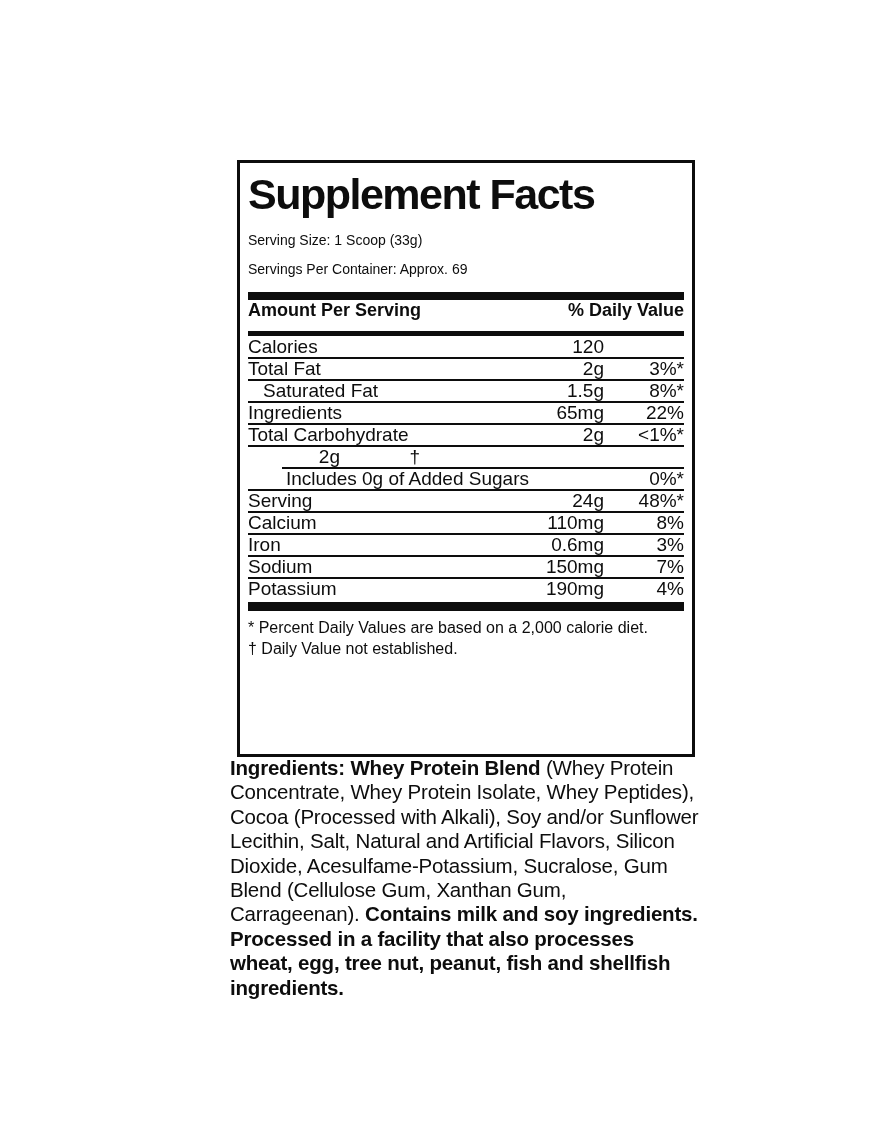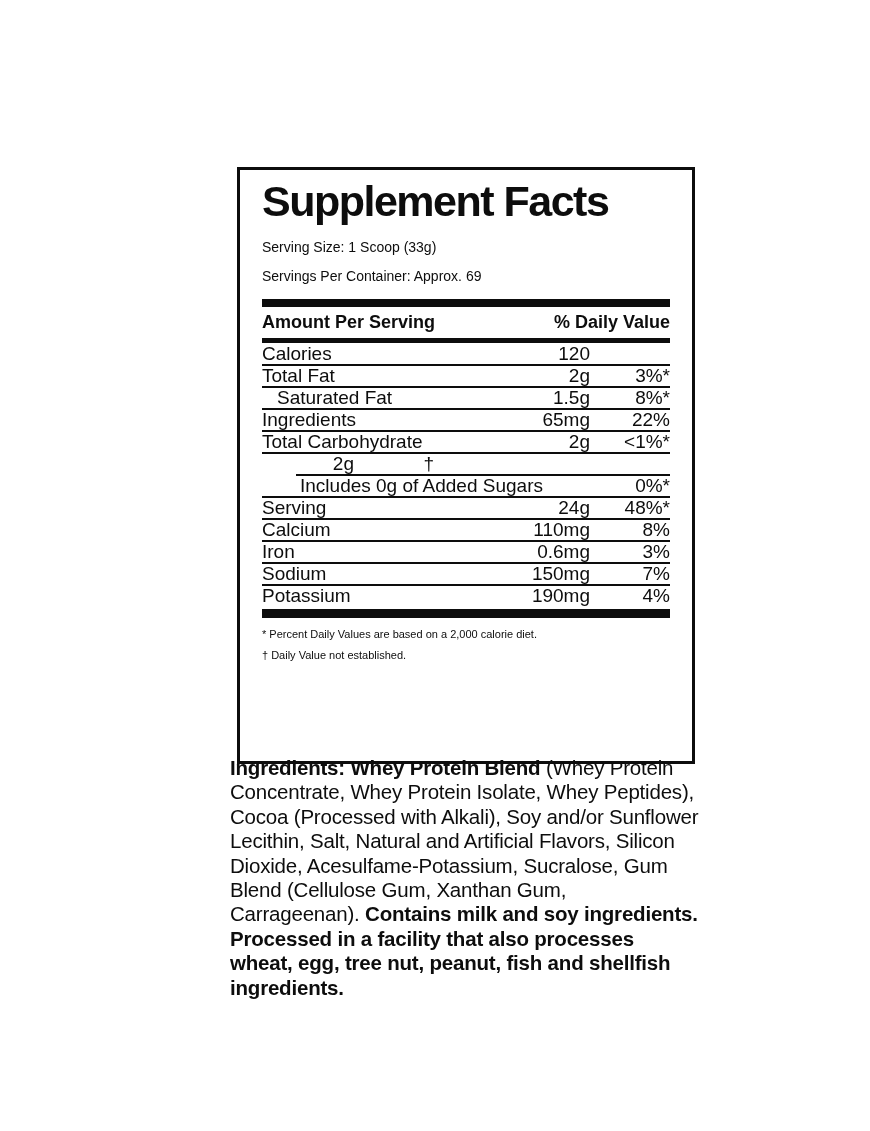--- a/index.html
+++ b/index.html
@@ -3,54 +3,54 @@
 <meta charset="utf-8">
 <style>
   html,body { margin:0; padding:0; }
   body { background:#ffffff; }
   .canvas {
     position:relative; width:870px; height:1131px; background:#ffffff;
     font-family:"Liberation Sans", sans-serif; color:#0d0d0d; overflow:hidden;
   }
   
   .facts-box {
-    position:absolute; left:237px; top:167px; width:458px; height:597px;
+    position:absolute; left:237px; top:160px; width:458px; height:597px;
     box-sizing:border-box; border:3px solid #0d0d0d; background:#ffffff;
-    padding:0 22px;
+    padding:0 8px;
   }
   .facts-title {
     font-size:43px; font-weight:bold; letter-spacing:-1.5px; line-height:1.08;
     margin-top:8px; white-space:nowrap;
   }
   .serving-block { margin-top:9px; font-size:14px; line-height:29px; }
   .bar { background:#0d0d0d; }
   .bar-thick  { height:8px; margin-top:8px; }
   .bar-medium { height:5px; }
   .bar-bottom { height:9px; margin-top:2px; }
   .facts-header {
-    display:flex; justify-content:space-between; align-items:center;
+    display:flex; justify-content:space-between; align-items:flex-start;
     font-weight:bold; font-size:18px; height:31px;
   }
   .rows { }
   .row {
     position:relative; display:flex; align-items:center;
     height:22px; font-size:19px;
   }
   .row::before {
     content:""; position:absolute; top:-1px; left:0; right:0;
     border-top:2px solid #0d0d0d;
   }
   .row.no-sep::before { display:none; }
   .row.sep-ind::before { left:34px; }
   .row .name   { flex:1; white-space:nowrap; }
   .row .amount { width:92px; text-align:right; }
   .row .dv     { width:80px; text-align:right; }
   .row.ind1 .name { padding-left:15px; }
   .row.ind2 .name { padding-left:38px; }
-  .footnotes { padding-top:6px; font-size:11px; line-height:21px; }
+  .footnotes { padding-top:6px; font-size:16px; line-height:21px; }
   
   .ingredients {
     position:absolute; left:230px; top:756px; width:470px;
     font-size:20.5px; line-height:24.4px; letter-spacing:-0.2px;
   }
   .ingredients .b { font-weight:bold; }
 </style>
 </head>
 <body>
 

